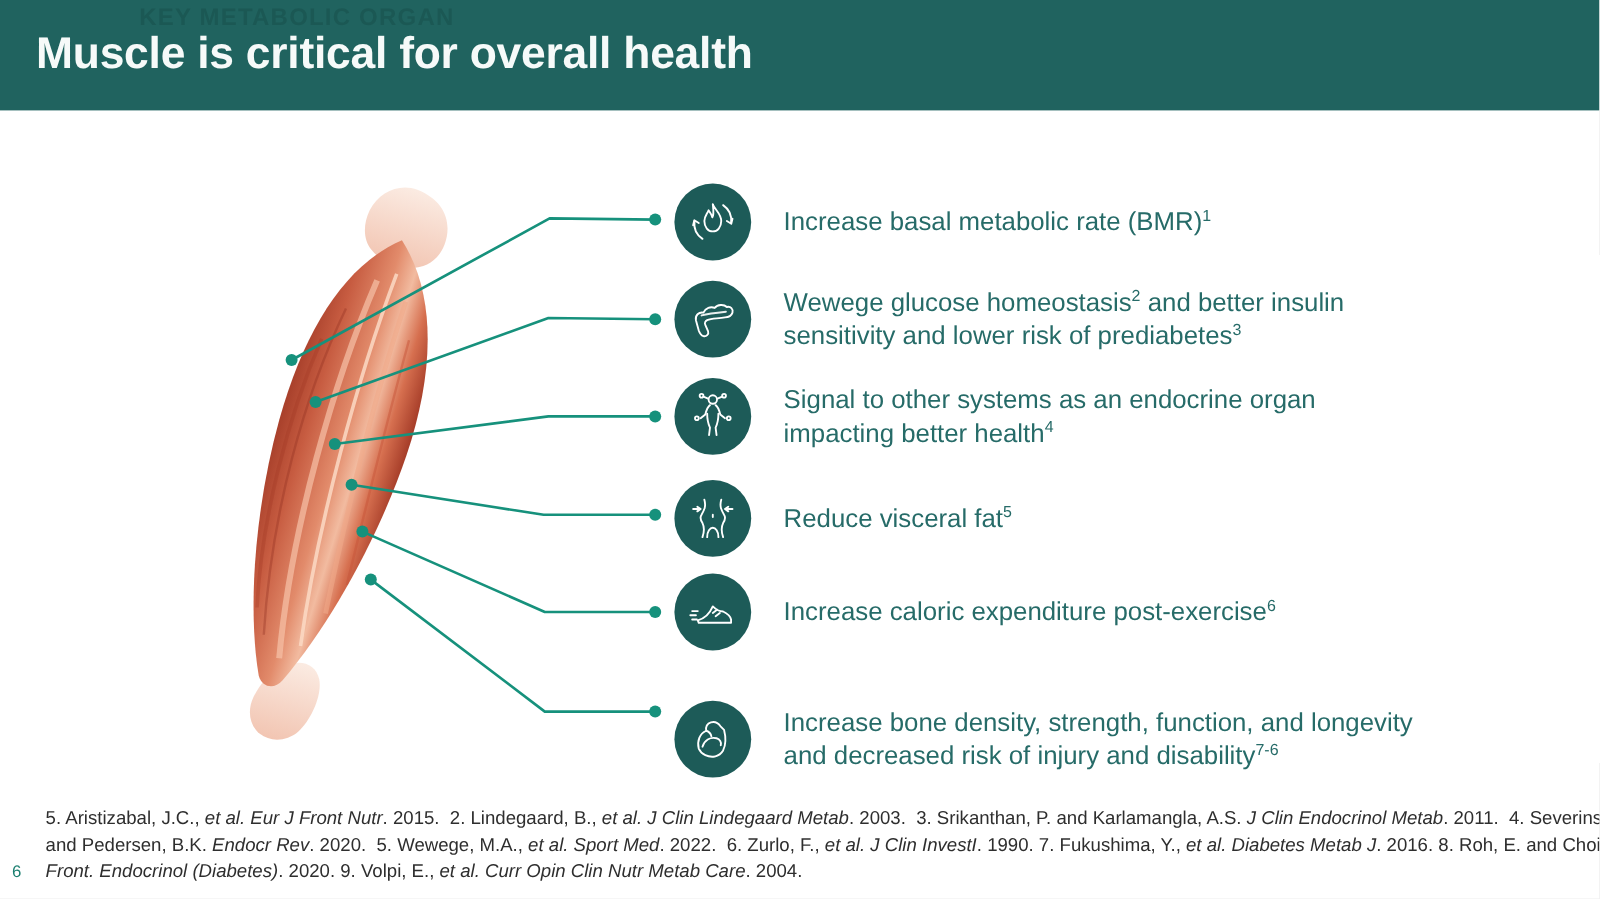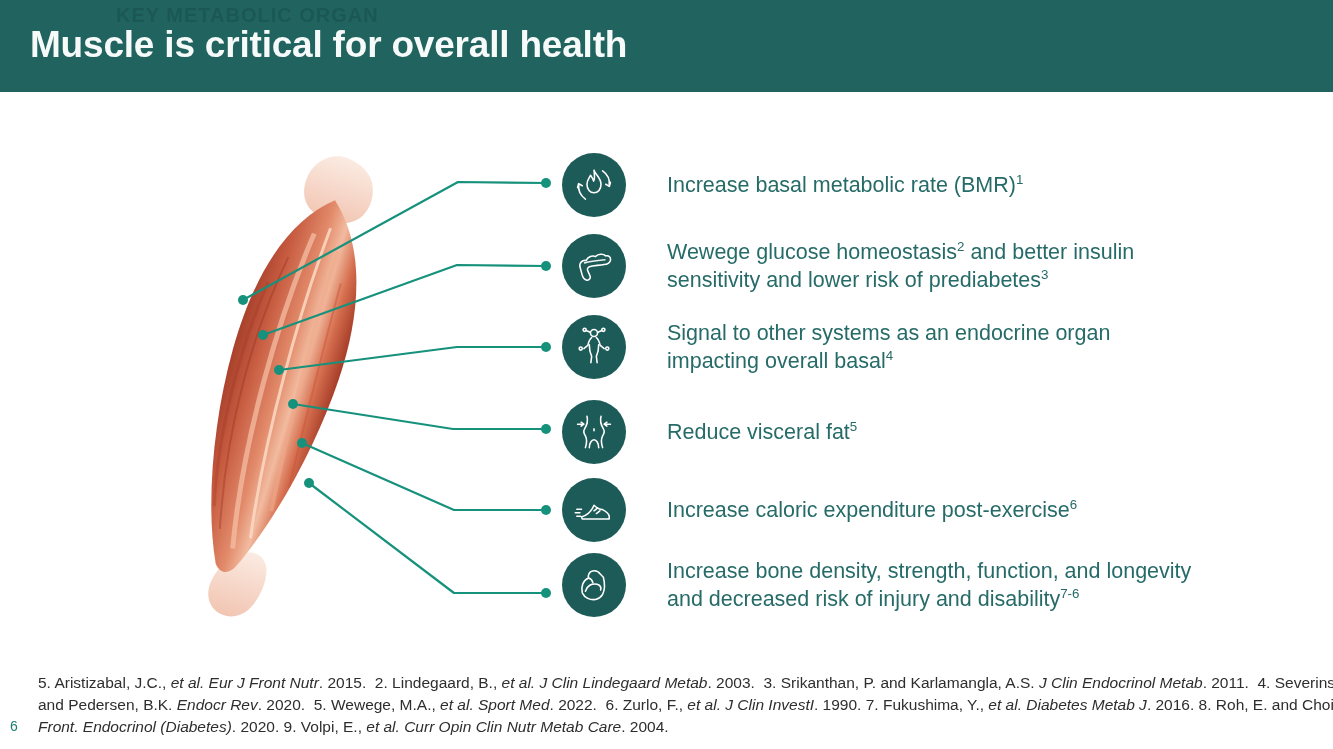--- a/index.html
+++ b/index.html
@@ -20,21 +20,21 @@
   .title{
     position:absolute;left:30px;top:24px;margin:0;
     font-size:37px;font-weight:bold;color:var(--header-title,#F6FAF9);
     letter-spacing:-0.2px;white-space:nowrap;
   }
   
   .content{position:absolute;inset:92px 0 0 0;}
   .muscle-svg{position:absolute;left:120px;top:43px;width:320px;height:515px;}
   .connectors{position:absolute;inset:0;width:100%;height:100%;pointer-events:none;}
   .benefit{
-    position:absolute;left:562px;display:flex;align-items:center;gap:41px;height:64px;
+    position:absolute;left:562px;display:flex;align-items:center;gap:27px;height:64px;
   }
   .icon-circle{
     width:64px;height:64px;border-radius:50%;flex:0 0 64px;
     background:var(--icon-circle,#1D5B58);
     display:flex;align-items:center;justify-content:center;
   }
   .icon-circle svg{width:50px;height:50px;}
   .icon-circle svg *{stroke:#ffffff;fill:none;stroke-width:2;stroke-linecap:round;stroke-linejoin:round;}
   .benefit-text{
     margin:0;font-size:21.5px;line-height:28.5px;
@@ -151,21 +151,21 @@
           <path d="M29,20 C26,22 25,26 24,30 L19,34 M35,20 C38,22 39,26 40,30 L45,34"></path>
           <path d="M26,29 C26,36 27,40 29,44 L28,52 M38,29 C38,36 37,40 35,44 L36,52"></path>
           <circle cx="20" cy="10" r="2"></circle>
             <path d="M22,11 L27,13"></path>
           <circle cx="44" cy="10" r="2"></circle>
             <path d="M42,11 L37,13"></path>
           <circle cx="15" cy="34" r="2"></circle>
             <circle cx="49" cy="34" r="2"></circle>
         </svg>
       </div>
-      <p class="benefit-text"><span>Signal to other systems as an endocrine organ</span><br><span>impacting overall basal</span><sup>4</sup></p>
+      <p class="benefit-text"><span>Signal to other systems as an endocrine organ</span><br><span>impacting better health</span><sup>4</sup></p>
     </div>
 
     <div class="benefit" style="top:308px">
       <div class="icon-circle">
         <svg viewBox="0 0 64 64">
           <path d="M23,12 C25,19 23,23 20,28 C18,31 19,34 21,37 C23,41 23,46 21,52"></path>
           <path d="M41,12 C39,19 41,23 44,28 C46,31 45,34 43,37 C41,41 41,46 43,52"></path>
           <path d="M26,52 C26,46 29,42 32,42 C35,42 38,46 38,52"></path>
           <path d="M32,28 L32,30.5"></path>
           <path d="M11,22 L18,22"></path>
@@ -181,21 +181,21 @@
       <div class="icon-circle">
         <svg viewBox="0 0 64 64">
           <path d="M16,41 C23,39 29,33 32,26 C35,29 39,31.5 43,31.5 C48,34 51,37 51.5,40 L51.5,43.5 L17,43.5 Z"></path>
           <path d="M32,33 L36.5,29.5 M35,36.5 L39.5,33"></path>
           <path d="M10,31 L16,31 M8,35.5 L14,35.5 M10,40 L15,40"></path>
         </svg>
       </div>
       <p class="benefit-text"><span>Increase caloric expenditure post-exercise</span><sup>6</sup></p>
     </div>
 
-    <div class="benefit" style="top:461px">
+    <div class="benefit" style="top:492px">
       <div class="icon-circle">
         <svg viewBox="0 0 64 64">
           <path d="M17,42 C15,34 18,26 25,23 C24,19 26,15 30,14 C34,13 38,15 40,18 L44,22 C46,30 46,38 43,44 C41,47.5 38,49.5 34,50.5 C27,51.5 20,48.5 17,42 Z"></path>
           <path d="M21,40 C23,33 29,29.5 36,31 C39.5,32 41.5,35 40.5,38.5"></path>
           <path d="M25,23 C28,24 30,26 30.5,29"></path>
         </svg>
       </div>
       <p class="benefit-text"><span>Increase bone density, strength, function, and longevity</span><br><span>and decreased risk of injury and disability</span><sup>7-6</sup></p>
     </div>
 

